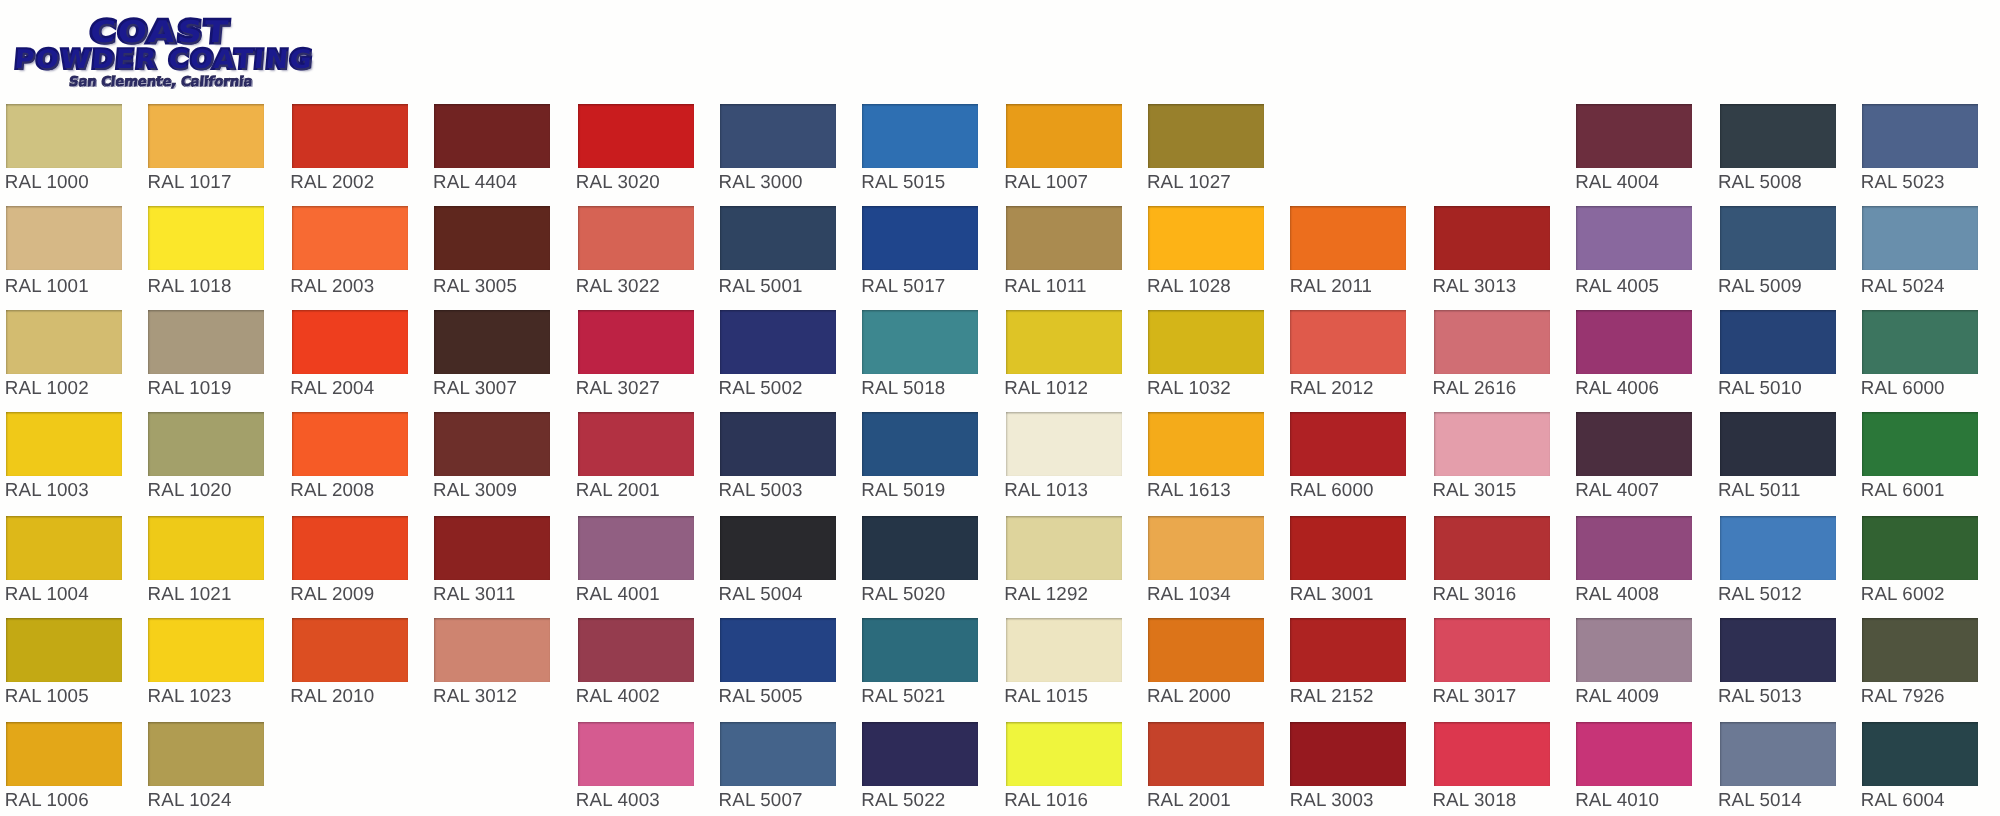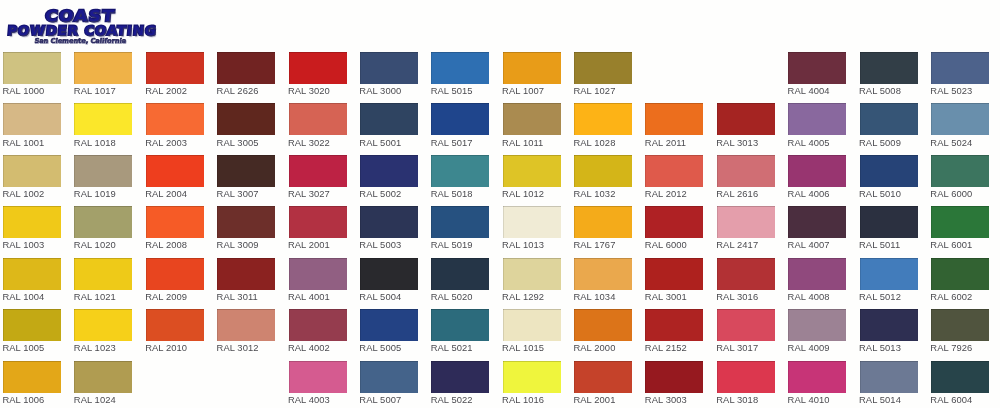--- a/index.html
+++ b/index.html
@@ -42,21 +42,21 @@
       <div class="cell" style="left: 74.38px; top: 52px;">
         <div class="sw" style="background: rgb(239, 178, 72);"></div>
         <div class="lb">RAL 1017</div>
       </div>
       <div class="cell" style="left: 145.76px; top: 52px;">
         <div class="sw" style="background: rgb(206, 51, 33);"></div>
         <div class="lb">RAL 2002</div>
       </div>
       <div class="cell" style="left: 217.14px; top: 52px;">
         <div class="sw" style="background: rgb(113, 35, 34);"></div>
-        <div class="lb">RAL 2626</div>
+        <div class="lb">RAL 4404</div>
       </div>
       <div class="cell" style="left: 288.52px; top: 52px;">
         <div class="sw" style="background: rgb(201, 28, 30);"></div>
         <div class="lb">RAL 3020</div>
       </div>
       <div class="cell" style="left: 359.9px; top: 52px;">
         <div class="sw" style="background: rgb(57, 77, 115);"></div>
         <div class="lb">RAL 3000</div>
       </div>
       <div class="cell" style="left: 431.28px; top: 52px;">
@@ -222,29 +222,29 @@
       <div class="cell" style="left: 431.28px; top: 206.26px;">
         <div class="sw" style="background: rgb(38, 81, 128);"></div>
         <div class="lb">RAL 5019</div>
       </div>
       <div class="cell" style="left: 502.66px; top: 206.26px;">
         <div class="sw" style="background: rgb(240, 235, 213);"></div>
         <div class="lb">RAL 1013</div>
       </div>
       <div class="cell" style="left: 574.04px; top: 206.26px;">
         <div class="sw" style="background: rgb(244, 171, 26);"></div>
-        <div class="lb">RAL 1767</div>
+        <div class="lb">RAL 1613</div>
       </div>
       <div class="cell" style="left: 645.42px; top: 206.26px;">
         <div class="sw" style="background: rgb(175, 33, 36);"></div>
         <div class="lb">RAL 6000</div>
       </div>
       <div class="cell" style="left: 716.8px; top: 206.26px;">
         <div class="sw" style="background: rgb(228, 158, 171);"></div>
-        <div class="lb">RAL 2417</div>
+        <div class="lb">RAL 3015</div>
       </div>
       <div class="cell" style="left: 788.18px; top: 206.26px;">
         <div class="sw" style="background: rgb(75, 46, 63);"></div>
         <div class="lb">RAL 4007</div>
       </div>
       <div class="cell" style="left: 859.56px; top: 206.26px;">
         <div class="sw" style="background: rgb(43, 48, 64);"></div>
         <div class="lb">RAL 5011</div>
       </div>
       <div class="cell" style="left: 930.94px; top: 206.26px;">

